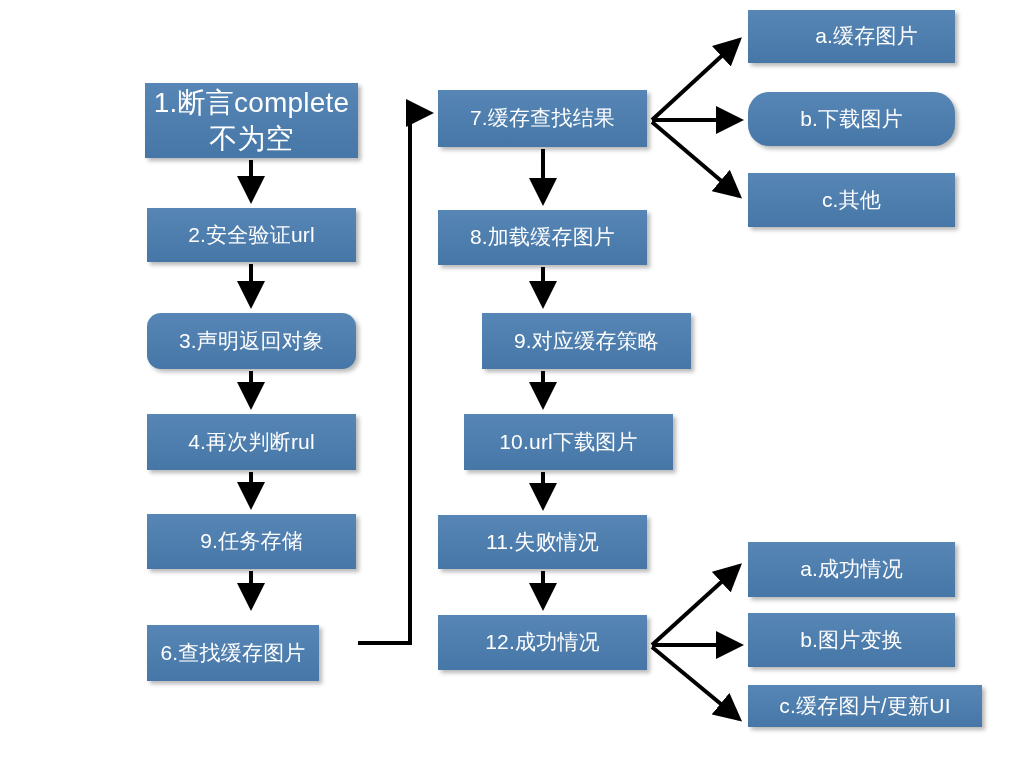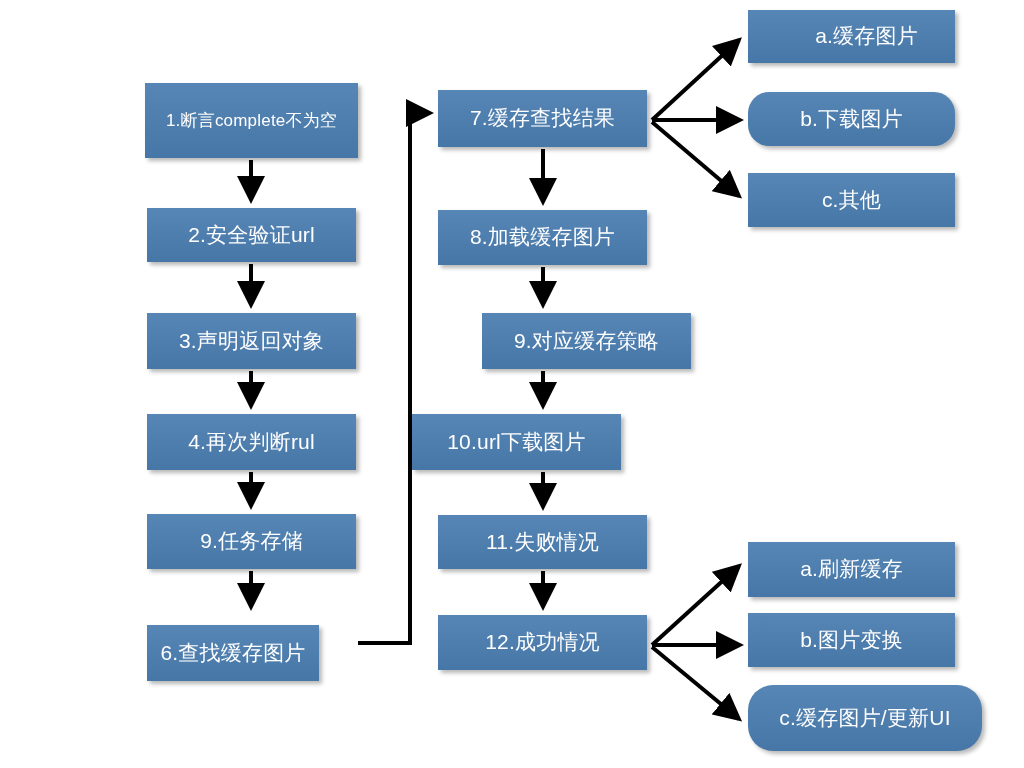--- a/index.html
+++ b/index.html
@@ -40,21 +40,21 @@
     padding: 2px 6px;
     box-shadow: 3px 3px 4px rgba(0,0,0,0.28);
     background-image: linear-gradient(180deg, rgba(255,255,255,0.07), rgba(0,0,0,0.05));
     z-index: 2;
   }
   .node .label {
     display: block;
     width: 100%;
   }
   .node.two-line {
-    font-size: 17px;
+    font-size: 28px;
   }
 </style>
 </head>
 <body>
 
 <div id="canvas">
 
   <svg id="edges" viewBox="0 0 1024 768" xmlns="http://www.w3.org/2000/svg">
     <defs>
       <marker id="arrowhead" markerWidth="7" markerHeight="7" refX="6" refY="3.5" orient="auto" markerUnits="strokeWidth">
@@ -120,21 +120,21 @@
   </svg>
 
   <div class="node two-line" style="left:145px; top:83px; width:213px; height:75px;">
     <span class="label">1.断言complete不为空</span>
   </div>
 
   <div class="node" style="left:147px; top:208px; width:209px; height:54px;">
     <span class="label">2.安全验证url</span>
   </div>
 
-  <div class="node" style="left:147px; top:313px; width:209px; height:56px;">
+  <div class="node" style="left:147px; top:313px; width:209px; height:56px;border-radius:14px;">
     <span class="label">3.声明返回对象</span>
   </div>
 
   <div class="node" style="left:147px; top:414px; width:209px; height:56px;">
     <span class="label">4.再次判断rul</span>
   </div>
 
   <div class="node" style="left:147px; top:514px; width:209px; height:55px;">
     <span class="label">9.任务存储</span>
   </div>
@@ -148,21 +148,21 @@
   </div>
 
   <div class="node" style="left:438px; top:210px; width:209px; height:55px;">
     <span class="label">8.加载缓存图片</span>
   </div>
 
   <div class="node" style="left:438px; top:313px; width:209px; height:56px;margin-left:44px;">
     <span class="label">9.对应缓存策略</span>
   </div>
 
-  <div class="node" style="left:412px; top:414px; width:209px; height:56px;">
+  <div class="node" style="left:464px; top:414px; width:209px; height:56px;">
     <span class="label">10.url下载图片</span>
   </div>
 
   <div class="node" style="left:438px; top:515px; width:209px; height:54px;">
     <span class="label">11.失败情况</span>
   </div>
 
   <div class="node" style="left:438px; top:615px; width:209px; height:55px;">
     <span class="label">12.成功情况</span>
   </div>
@@ -173,24 +173,24 @@
 
   <div class="node" style="left:748px; top:92px; width:207px; height:54px;border-radius:21px;">
     <span class="label">b.下载图片</span>
   </div>
 
   <div class="node" style="left:748px; top:173px; width:207px; height:54px;">
     <span class="label">c.其他</span>
   </div>
 
   <div class="node" style="left:748px; top:542px; width:207px; height:55px;">
-    <span class="label">a.刷新缓存</span>
+    <span class="label">a.成功情况</span>
   </div>
 
   <div class="node" style="left:748px; top:613px; width:207px; height:54px;">
     <span class="label">b.图片变换</span>
   </div>
 
-  <div class="node" style="left:748px; top:685px; width:234px; height:66px;border-radius:25px;">
+  <div class="node" style="left:748px; top:685px; width:234px; height:42px;">
     <span class="label">c.缓存图片/更新UI</span>
   </div>
 
 </div>
 
 </body></html>

